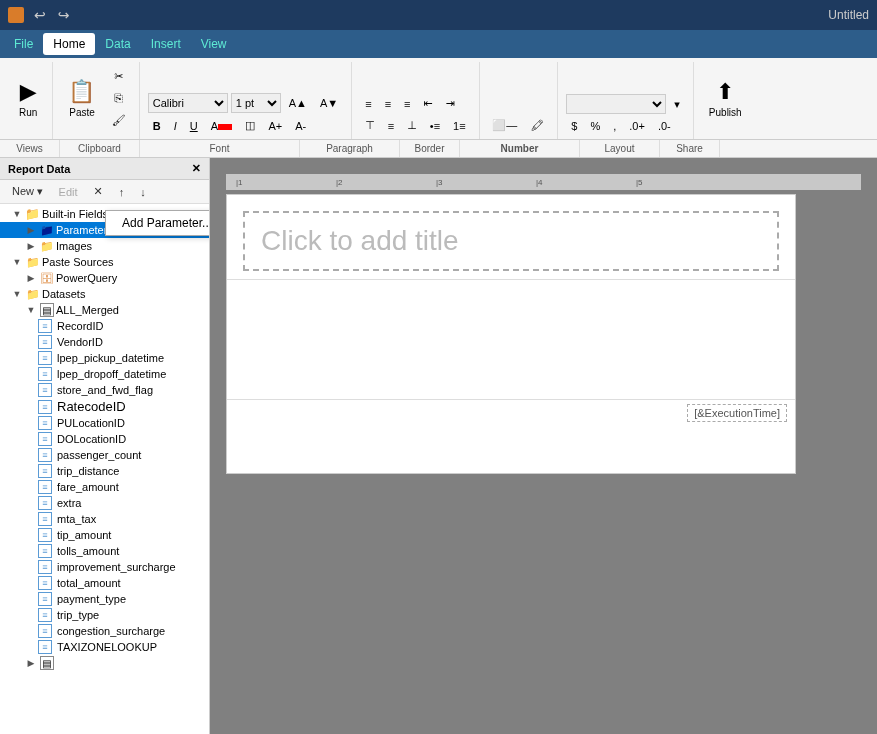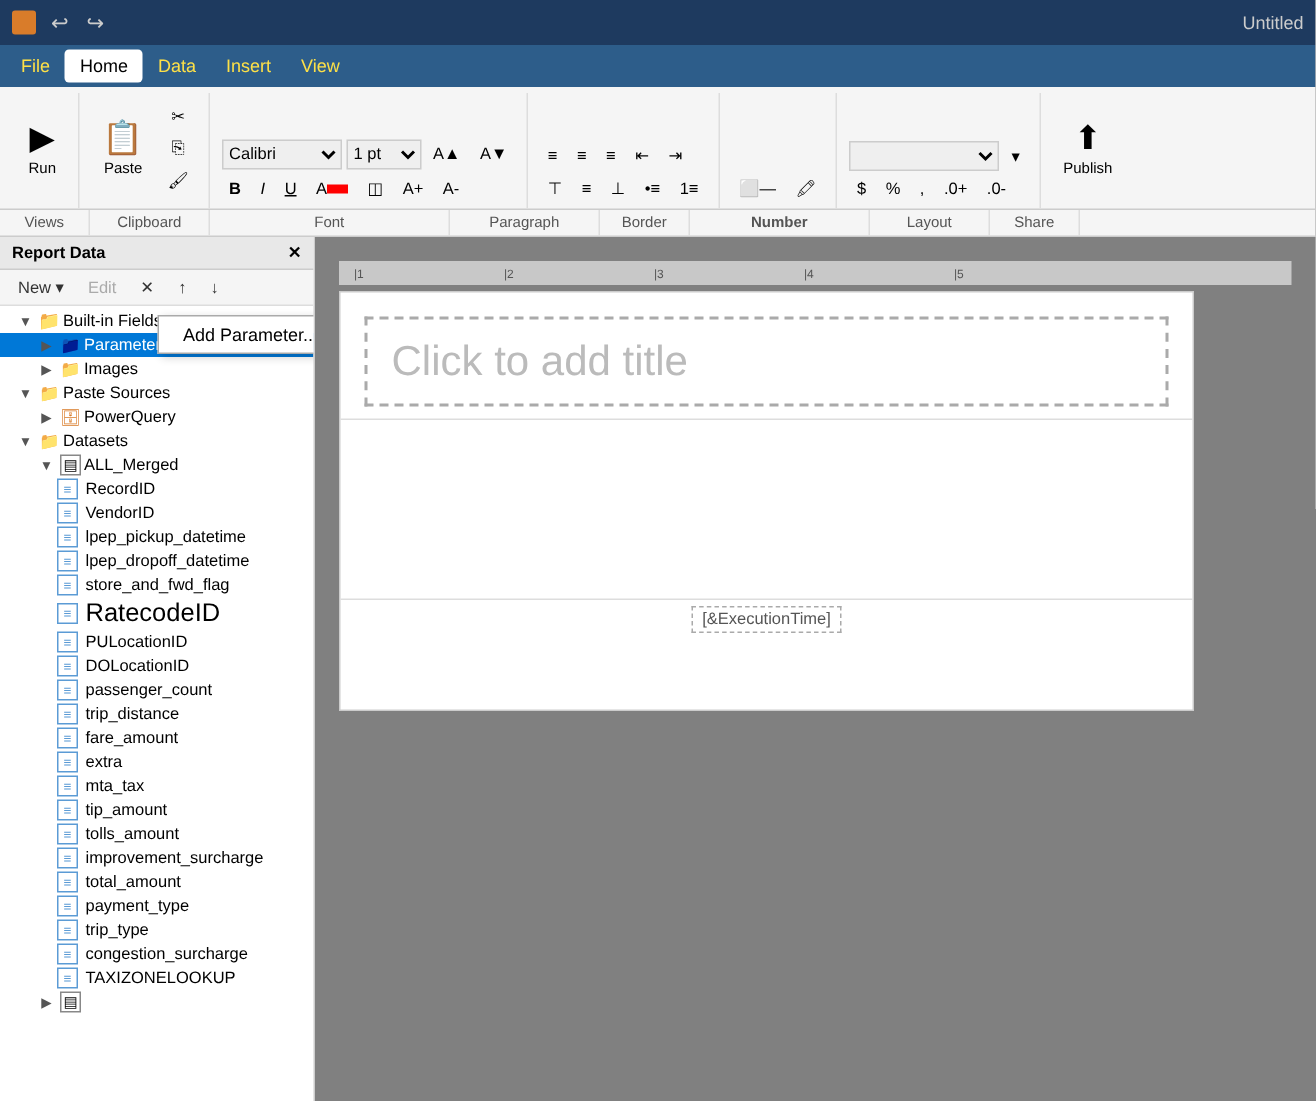--- a/index.html
+++ b/index.html
@@ -23,21 +23,21 @@
 
     
     .menu-bar {
       background: #2d5d8a;
       height: 28px;
       display: flex;
       align-items: center;
       padding: 0 4px;
     }
     .menu-item {
-      color: #fde047;
+      color: #5eead4;
       padding: 4px 10px;
       cursor: pointer;
       font-size: 12px;
       border-radius: 3px;
     }
     .menu-item:hover, .menu-item.active { background: #4a7fb5; }
     .menu-item.active { background: #fff; color: #000; }
 
     
     .ribbon {
@@ -247,21 +247,21 @@
       font-size: 28px;
       font-weight: 300;
     }
     .report-body-area {
       min-height: 120px;
       border-top: 1px solid #ddd;
     }
     .report-footer-area {
       border-top: 1px solid #ddd;
       display: flex;
-      justify-content: center;
+      justify-content: flex-end;
       padding: 4px 8px;
       font-size: 11px;
       color: #555;
     }
     .execution-time {
       border: 1px dashed #aaa;
       padding: 2px 6px;
       font-size: 11px;
     }
     .ribbon-select {
@@ -516,21 +516,21 @@
       <span style="margin-left:3px;font-size:11px;">lpep_dropoff_datetime</span>
     </div>
           <div class="tree-item">
       <span style="display:inline-block;width:32px;"></span>
       <span style="display:inline-flex;align-items:center;justify-content:center;width:14px;height:14px;font-size:9px;border:1px solid #5b9bd5;color:#5b9bd5;flex-shrink:0;">≡</span>
       <span style="margin-left:3px;font-size:11px;">store_and_fwd_flag</span>
     </div>
           <div class="tree-item">
       <span style="display:inline-block;width:32px;"></span>
       <span style="display:inline-flex;align-items:center;justify-content:center;width:14px;height:14px;font-size:9px;border:1px solid #5b9bd5;color:#5b9bd5;flex-shrink:0;">≡</span>
-      <span style="margin-left:3px;font-size:17px;">RatecodeID</span>
+      <span style="margin-left:3px;font-size:13px;">RatecodeID</span>
     </div>
           <div class="tree-item">
       <span style="display:inline-block;width:32px;"></span>
       <span style="display:inline-flex;align-items:center;justify-content:center;width:14px;height:14px;font-size:9px;border:1px solid #5b9bd5;color:#5b9bd5;flex-shrink:0;">≡</span>
       <span style="margin-left:3px;font-size:11px;">PULocationID</span>
     </div>
           <div class="tree-item">
       <span style="display:inline-block;width:32px;"></span>
       <span style="display:inline-flex;align-items:center;justify-content:center;width:14px;height:14px;font-size:9px;border:1px solid #5b9bd5;color:#5b9bd5;flex-shrink:0;">≡</span>
       <span style="margin-left:3px;font-size:11px;">DOLocationID</span>

